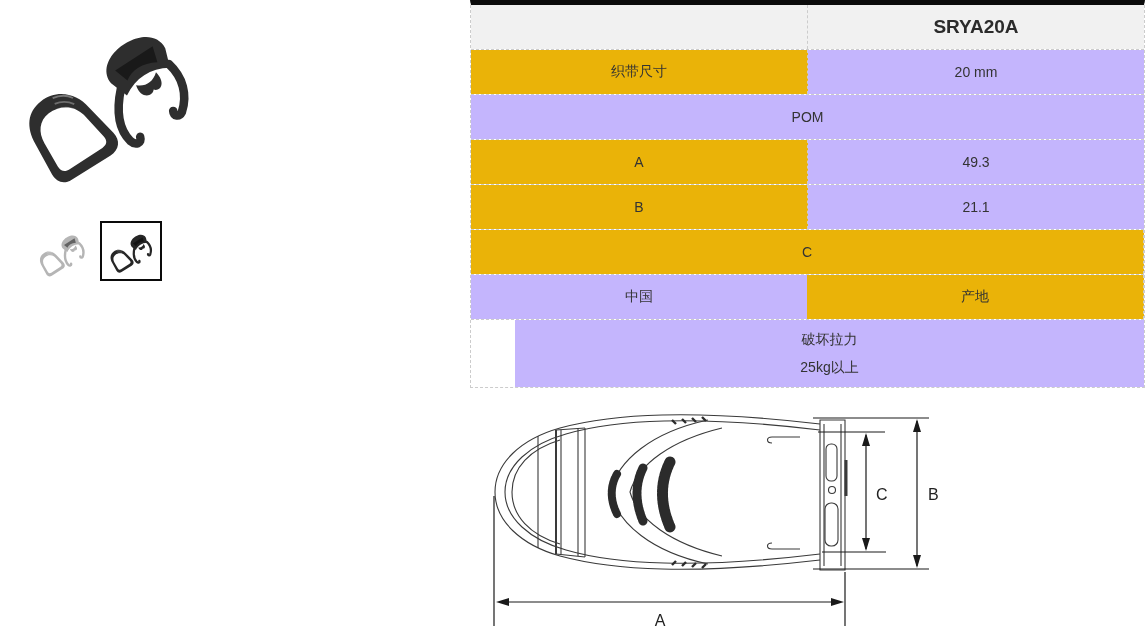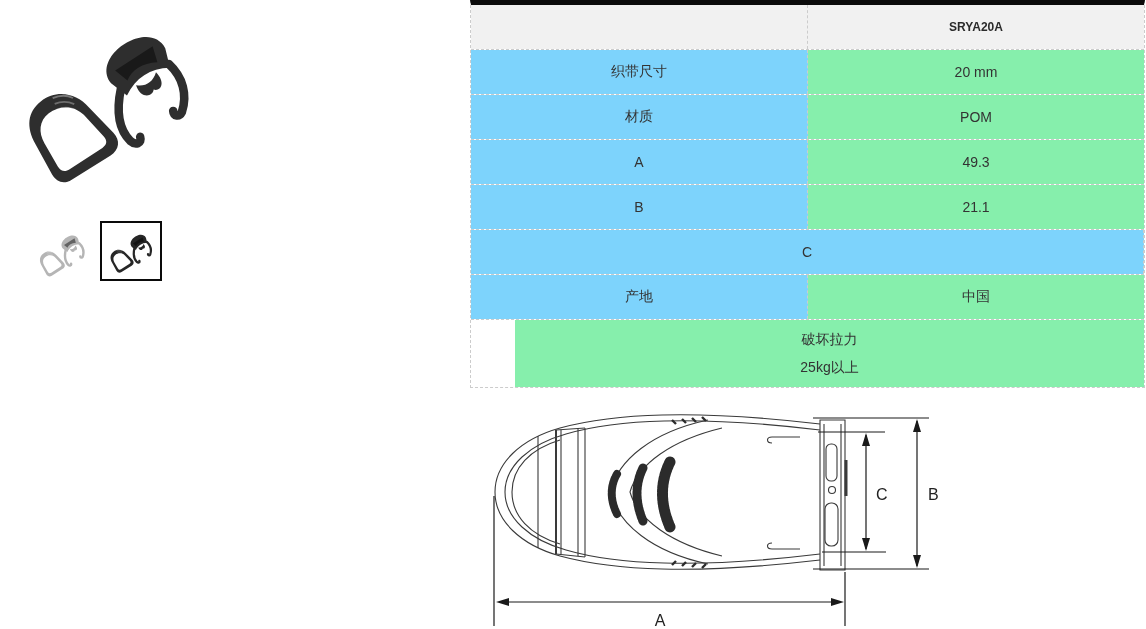--- a/index.html
+++ b/index.html
@@ -22,25 +22,25 @@
   .spec-table{
     position:absolute;left:470px;top:0;width:673px;
     border-top:5px solid #0b0b0b;
     border-left:1px dashed #cccccc;border-right:1px dashed #cccccc;border-bottom:1px dashed #cccccc;
     font-size:14px;
   }
   .spec-row{display:flex;}
   .spec-row:not(:last-child){border-bottom:1px dashed #cccccc;}
   .spec-cell{
     flex:1 1 50%;min-height:44px;display:flex;align-items:center;justify-content:center;
-    text-align:center;background:#86efac;
-  }
-  .spec-cell.lbl{background:#7dd3fc;border-right:1px dashed #cccccc;}
+    text-align:center;background:#c4b5fd;
+  }
+  .spec-cell.lbl{background:#eab308;border-right:1px dashed #cccccc;}
   .spec-row.header .spec-cell{background:#f1f1f1;}
-  .spec-row.header .spec-cell.val{font-weight:bold;color:#2b2b2b;font-size:12px;}
+  .spec-row.header .spec-cell.val{font-weight:bold;color:#2b2b2b;font-size:19px;}
   .spec-row.tall .spec-cell{min-height:67px;}
   .spec-cell.multiline{white-space:pre-line;line-height:1.95;margin-left:44px;}
 
   
   .tech-drawing{position:absolute;left:480px;top:403px;width:466px;height:226px;}
   .tech-drawing text{
     font-family:"Liberation Sans","DejaVu Sans",sans-serif;font-size:16px;fill:#222;
   }
 </style>
 </head>
@@ -95,37 +95,36 @@
   <div class="spec-table">
     <div class="spec-row header">
       <div class="spec-cell lbl"></div>
       <div class="spec-cell val">SRYA20A</div>
     </div>
     <div class="spec-row">
       <div class="spec-cell lbl">织带尺寸</div>
       <div class="spec-cell val">20 mm</div>
     </div>
     <div class="spec-row">
-      <div class="spec-cell lbl">材质</div>
       <div class="spec-cell val">POM</div>
     </div>
     <div class="spec-row">
       <div class="spec-cell lbl">A</div>
       <div class="spec-cell val">49.3</div>
     </div>
     <div class="spec-row">
       <div class="spec-cell lbl">B</div>
       <div class="spec-cell val">21.1</div>
     </div>
     <div class="spec-row">
       <div class="spec-cell lbl">C</div>
     </div>
     <div class="spec-row">
+      <div class="spec-cell val">中国</div>
       <div class="spec-cell lbl">产地</div>
-      <div class="spec-cell val">中国</div>
     </div>
     <div class="spec-row tall">
       <div class="spec-cell val multiline">破坏拉力
 25kg以上</div>
     </div>
   </div>
 
   <svg class="tech-drawing" viewBox="480 403 466 226">
 
     <g fill="none" stroke="#3a3a3a" stroke-width="1.1">

